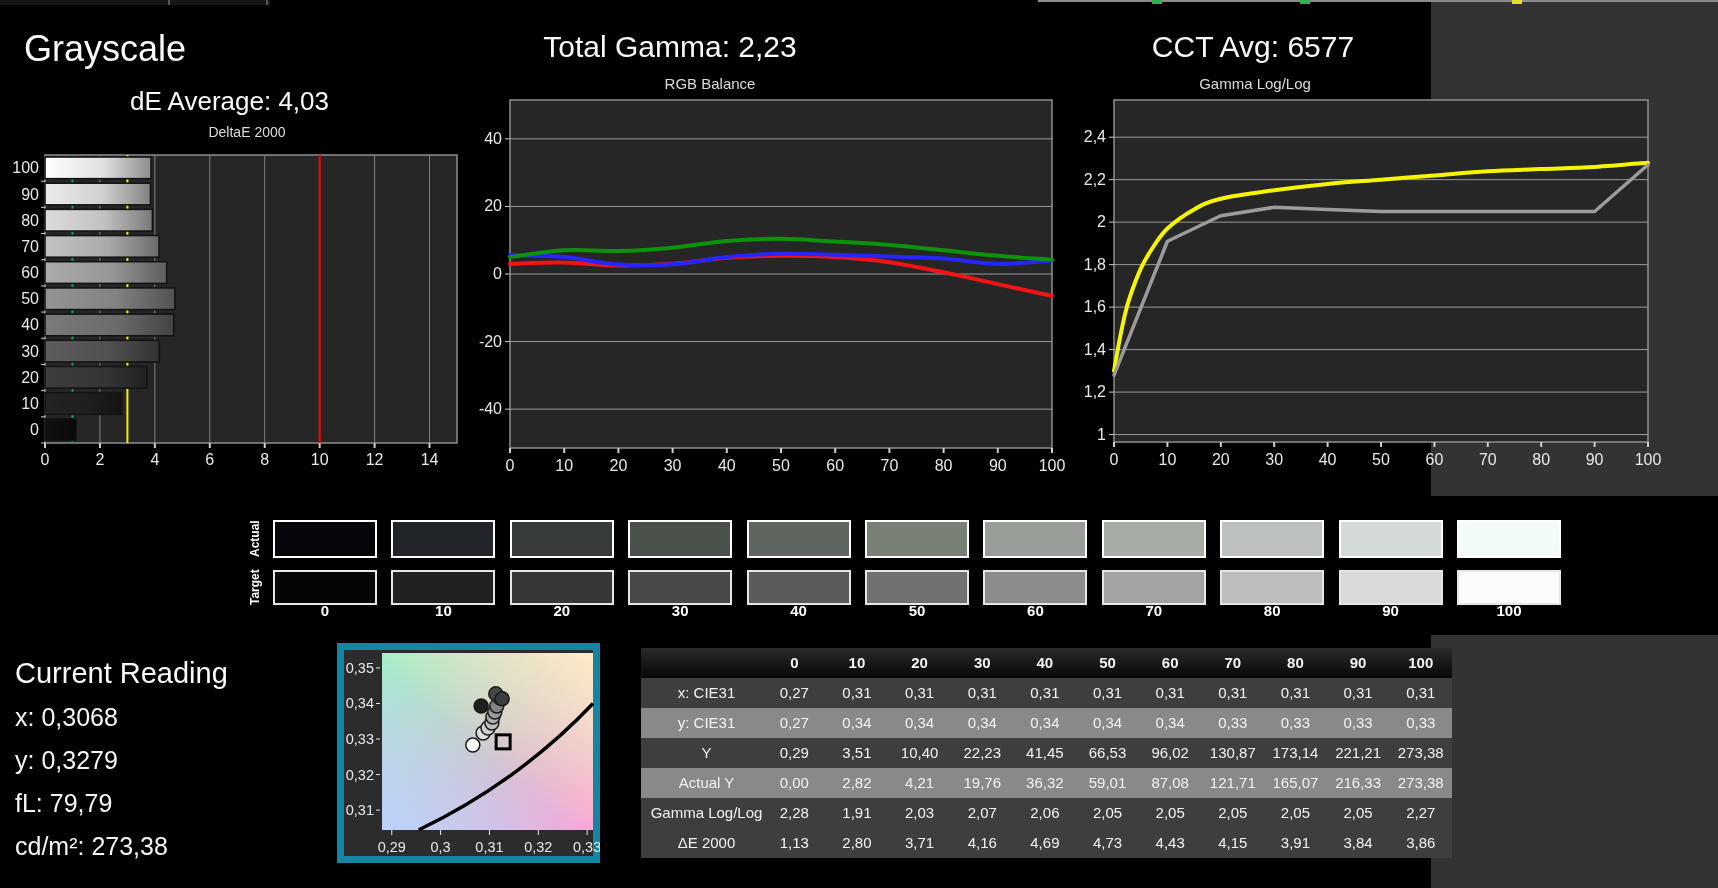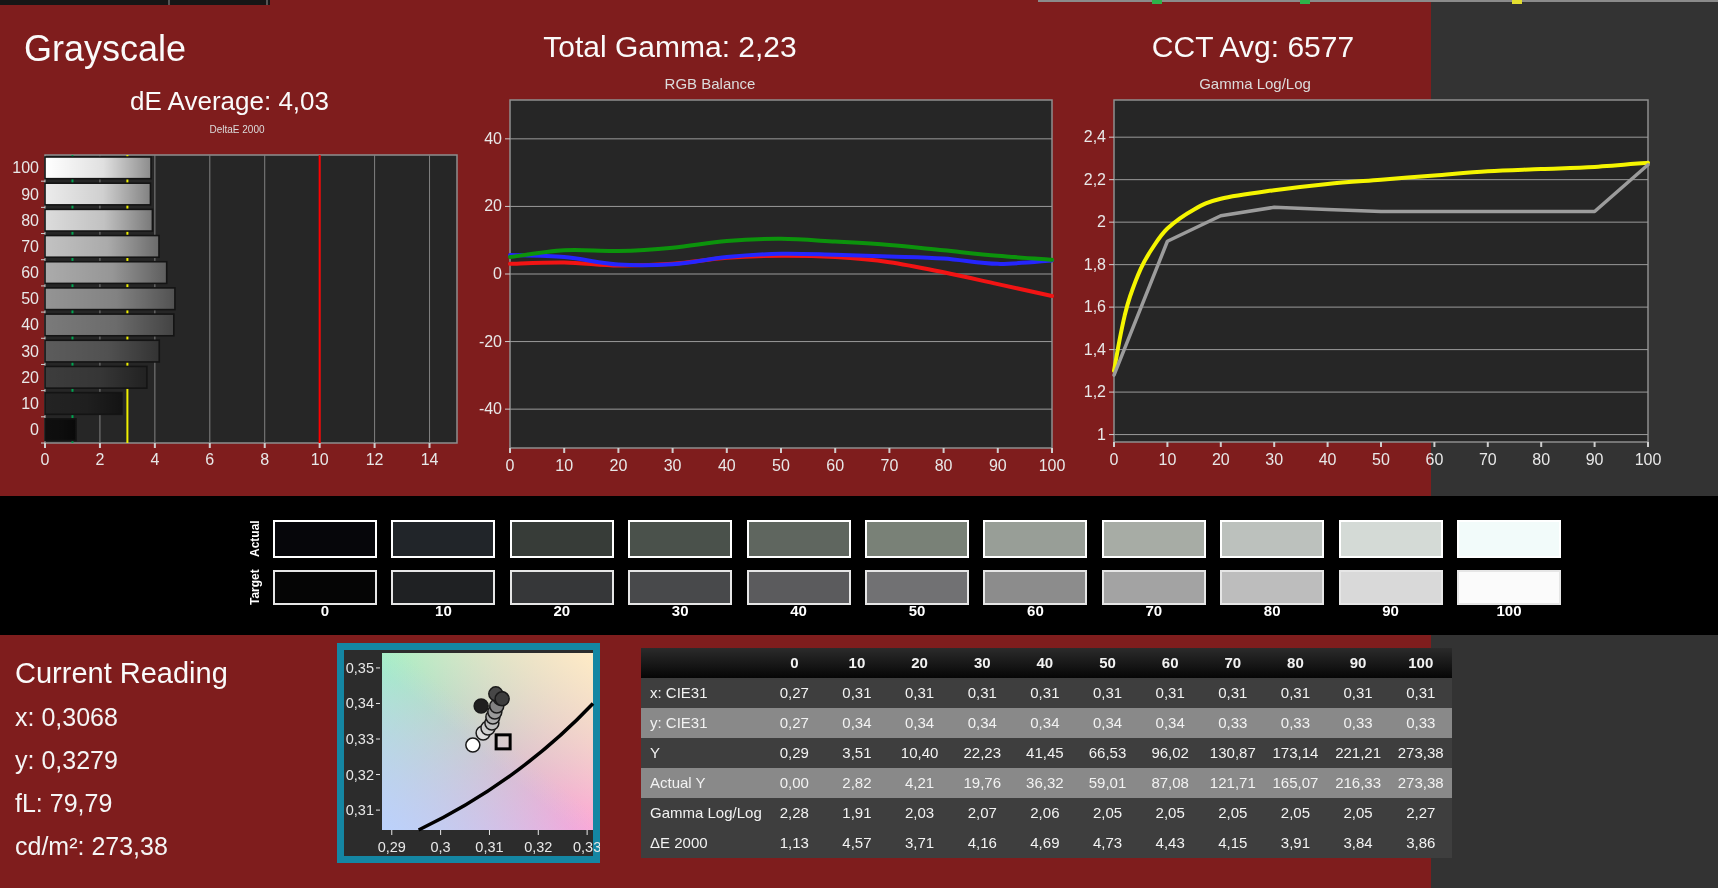--- a/index.html
+++ b/index.html
@@ -1,49 +1,49 @@
 <!DOCTYPE html>
 <html><head>
 <meta charset="utf-8">
 <style>
   *{margin:0;padding:0;box-sizing:border-box}
   html,body{width:1718px;height:888px;background:#333;overflow:hidden;
     font-family:"Liberation Sans",sans-serif;color:#f2f2f2}
-  #stage{position:relative;width:1431px;height:888px;background:#7f1d1d}
+  #stage{position:relative;width:1431px;height:888px;background:#000000}
   .abs{position:absolute}
   #grayscale-title{left:24px;top:28px;font-size:36px;color:#fafafa}
   #de-average{left:130px;top:86px;font-size:26px;color:#fafafa}
   .chart-title{top:30px;font-size:30px;color:#fafafa;transform:translateX(-50%);white-space:nowrap}
   .chart-sub{top:75px;font-size:15px;color:#dcdcdc;transform:translateX(-50%);white-space:nowrap}
   #rgb-title{left:670px}
   #rgb-sub{left:710px}
   #cct-title{left:1253px}
   #gamma-sub{left:1255px}
-  #deltae-sub{left:237px;top:124px;font-size:10px;color:#dcdcdc;position:absolute;transform:translateX(-50%)}
+  #deltae-sub{left:247px;top:124px;font-size:14px;color:#dcdcdc;position:absolute;transform:translateX(-50%)}
   #deltae-svg{left:0;top:120px}
   #rgb-svg{left:460px;top:90px}
   #gammalog-svg{left:1060px;top:90px}
   #cie-svg{left:337px;top:643px}
   #swatch-band{left:0;top:496px;width:1718px;height:139px;background:#000}
   #swatch-band .sw{position:absolute;width:104px}
   #swatch-band .sw.actual{height:38px;border:2px solid #ffffff}
   #swatch-band .sw.target{height:35px;border:2px solid #e6e6e6}
   #swatch-band .sw-label{position:absolute;width:104px;text-align:center;font-size:15px;font-weight:bold;color:#fff}
   #swatch-band .vlabel{position:absolute;writing-mode:vertical-rl;transform:rotate(180deg);
     font-size:12px;font-weight:bold;color:#fff;text-align:center}
   #current-reading{left:15px;top:650px}
   #cr-title{font-size:29px;line-height:46px;color:#fafafa}
   .cr-line{font-size:25px;line-height:43px;color:#f5f5f5}
   #measure-table{left:641px;top:648px;width:811px}
   .trow{display:flex;height:30px;line-height:30px}
   .trow.thead{background:linear-gradient(180deg,#2b2b2b,#060606);font-weight:bold}
   .trow.dark{background:#3e3e3e}
   .trow.light{background:#898989}
   .tcell{flex:1;text-align:center;font-size:15px;overflow:hidden;white-space:nowrap}
-  .tcell.tlabel{flex:0 0 122px;text-align:left;padding-left:9px}
+  .tcell.tlabel{flex:0 0 122px;text-align:center;padding-left:9px}
   #top-strip div{position:absolute}
   svg text{font-family:"Liberation Sans",sans-serif}
 </style>
 </head>
 <body>
 
 <div id="stage">
   <div id="top-strip">
       <div style="left:0;top:0;width:270px;height:5px;background:#161616"></div>
       <div style="left:168px;top:0;width:2px;height:5px;background:#555"></div>
@@ -421,21 +421,21 @@
         <div class="tcell">2,05</div>
         <div class="tcell">2,05</div>
         <div class="tcell">2,05</div>
         <div class="tcell">2,05</div>
         <div class="tcell">2,05</div>
         <div class="tcell">2,27</div>
       </div>
       <div class="trow dark">
         <div class="tcell tlabel">ΔE 2000</div>
         <div class="tcell">1,13</div>
-        <div class="tcell">4,57</div>
+        <div class="tcell">2,80</div>
         <div class="tcell">3,71</div>
         <div class="tcell">4,16</div>
         <div class="tcell">4,69</div>
         <div class="tcell">4,73</div>
         <div class="tcell">4,43</div>
         <div class="tcell">4,15</div>
         <div class="tcell">3,91</div>
         <div class="tcell">3,84</div>
         <div class="tcell">3,86</div>
       </div>

